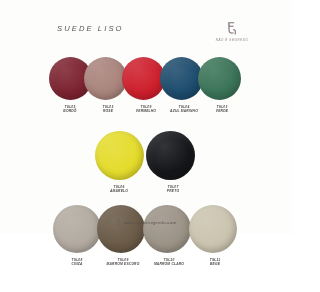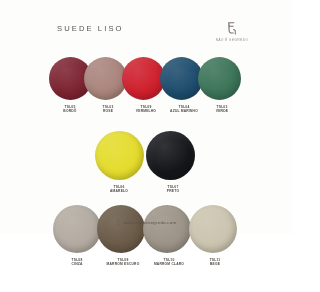--- a/index.html
+++ b/index.html
@@ -12,20 +12,21 @@
     background: #ffffff;
     font-family: "Liberation Sans", sans-serif;
     overflow: hidden;
   }
   .page {
     position: relative;
     width: 292px;
     height: 234px;
     background: #fdfdfc;
     box-sizing: border-box;
+    font-style: italic;
   }
 
   
   .header {
     position: absolute;
     top: 20px;
     left: 0;
     width: 292px;
     height: 30px;
   }

